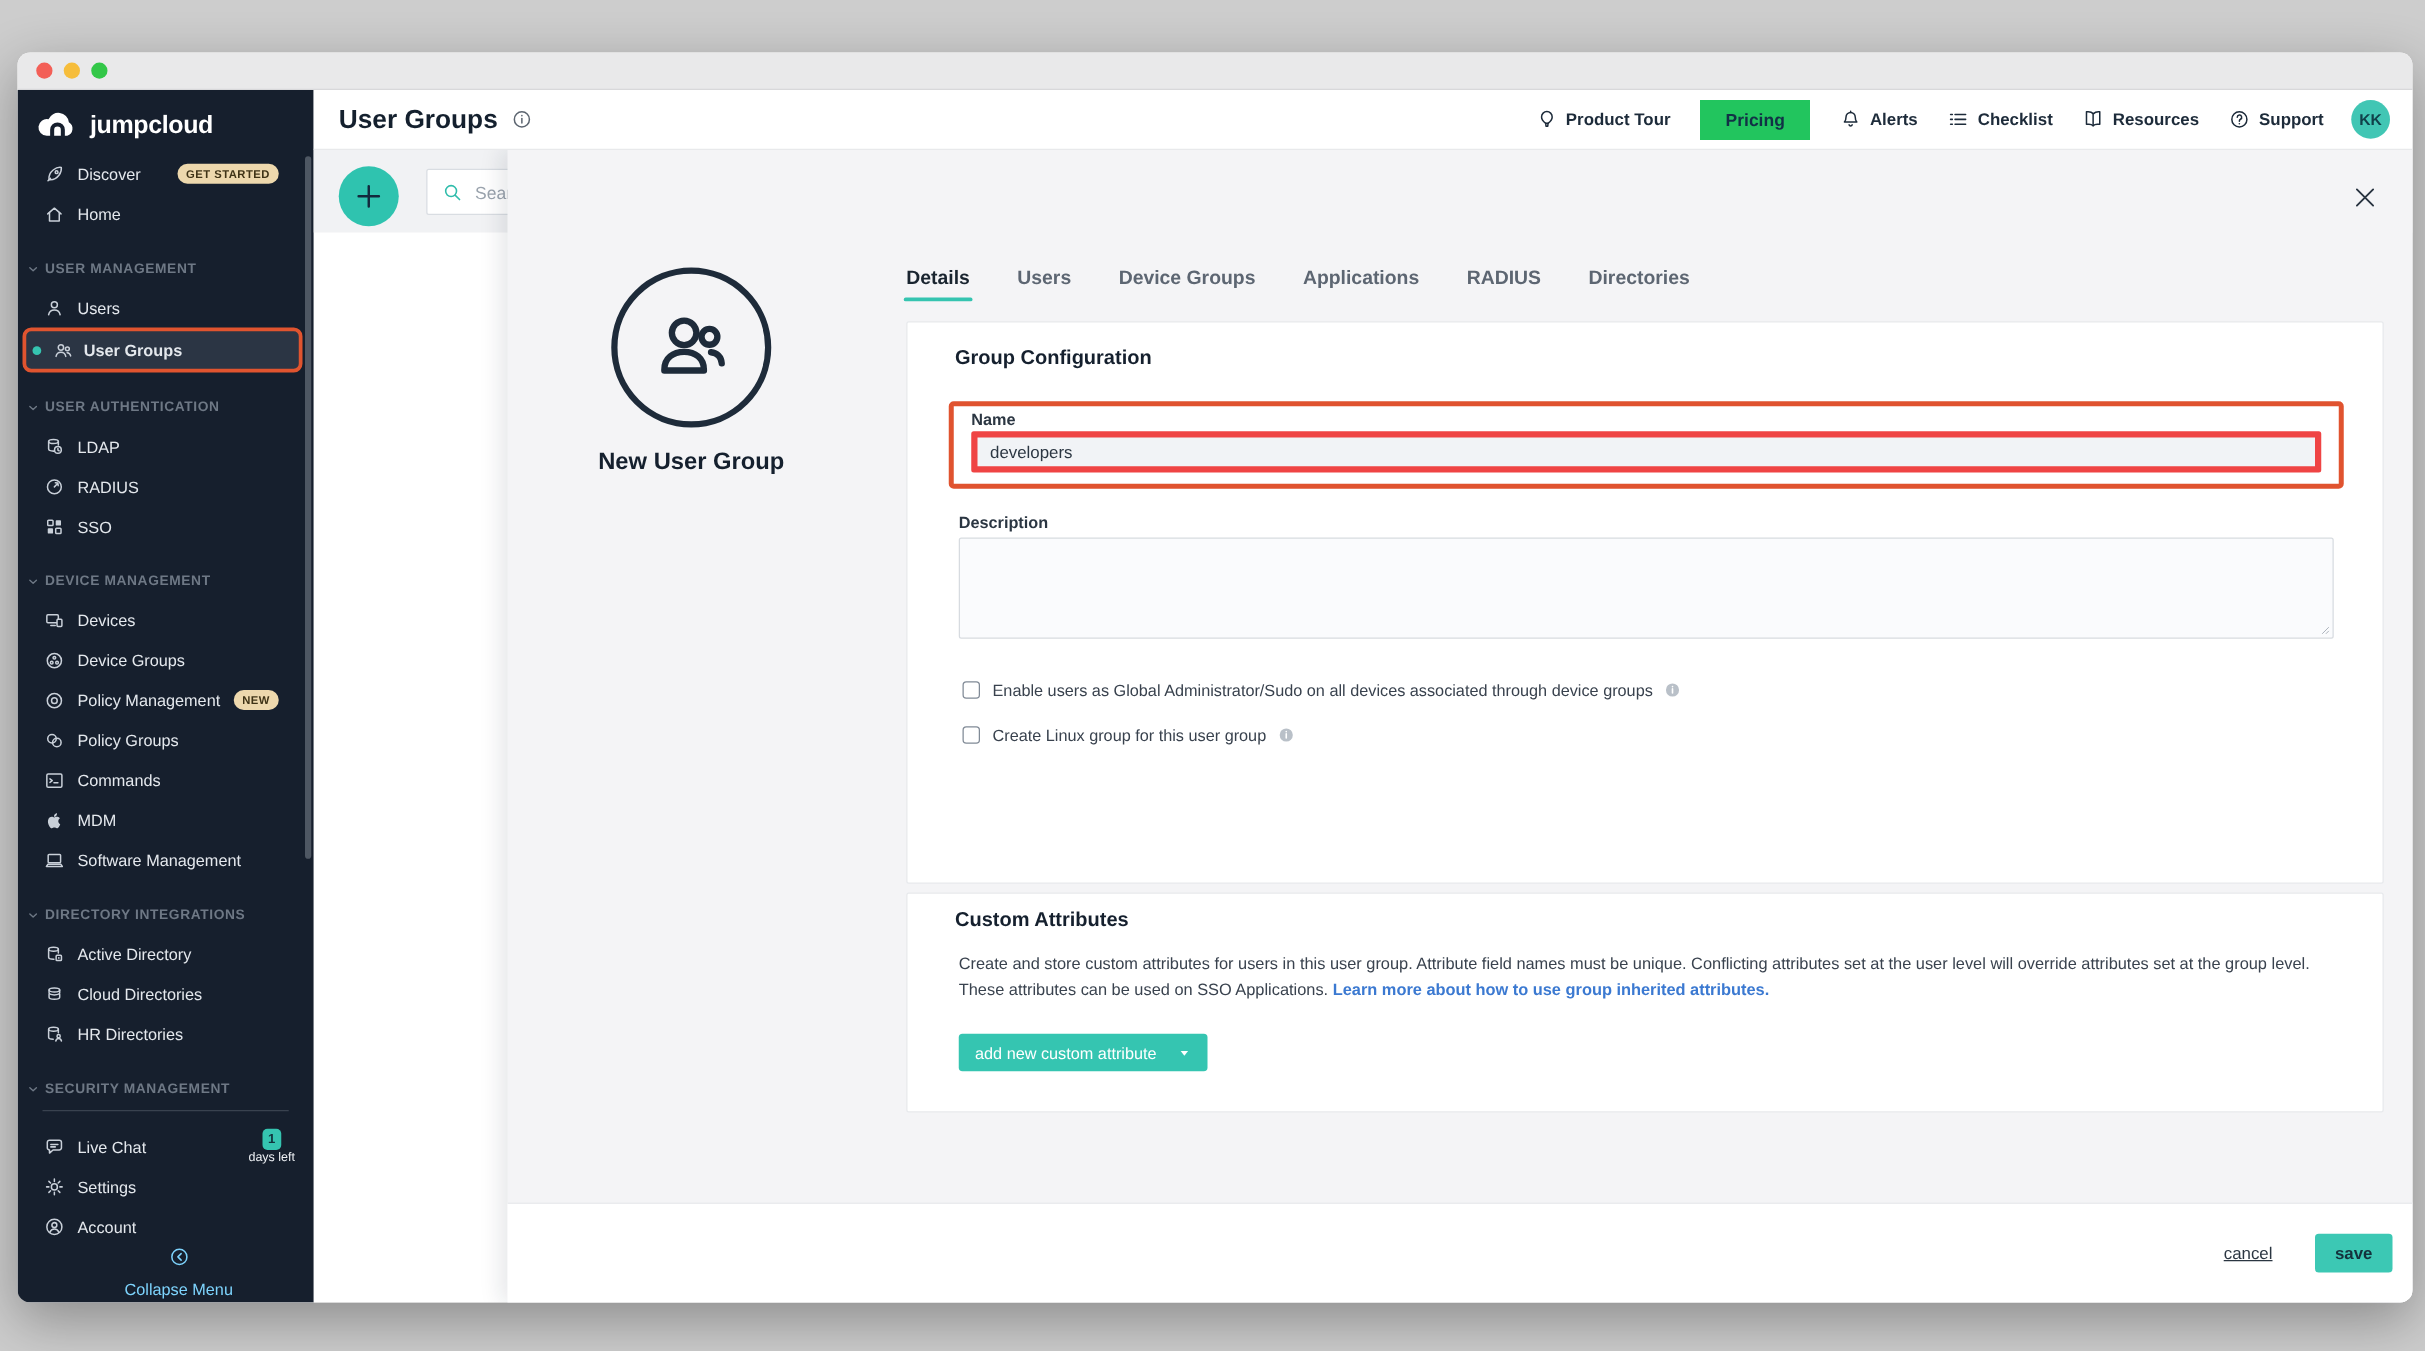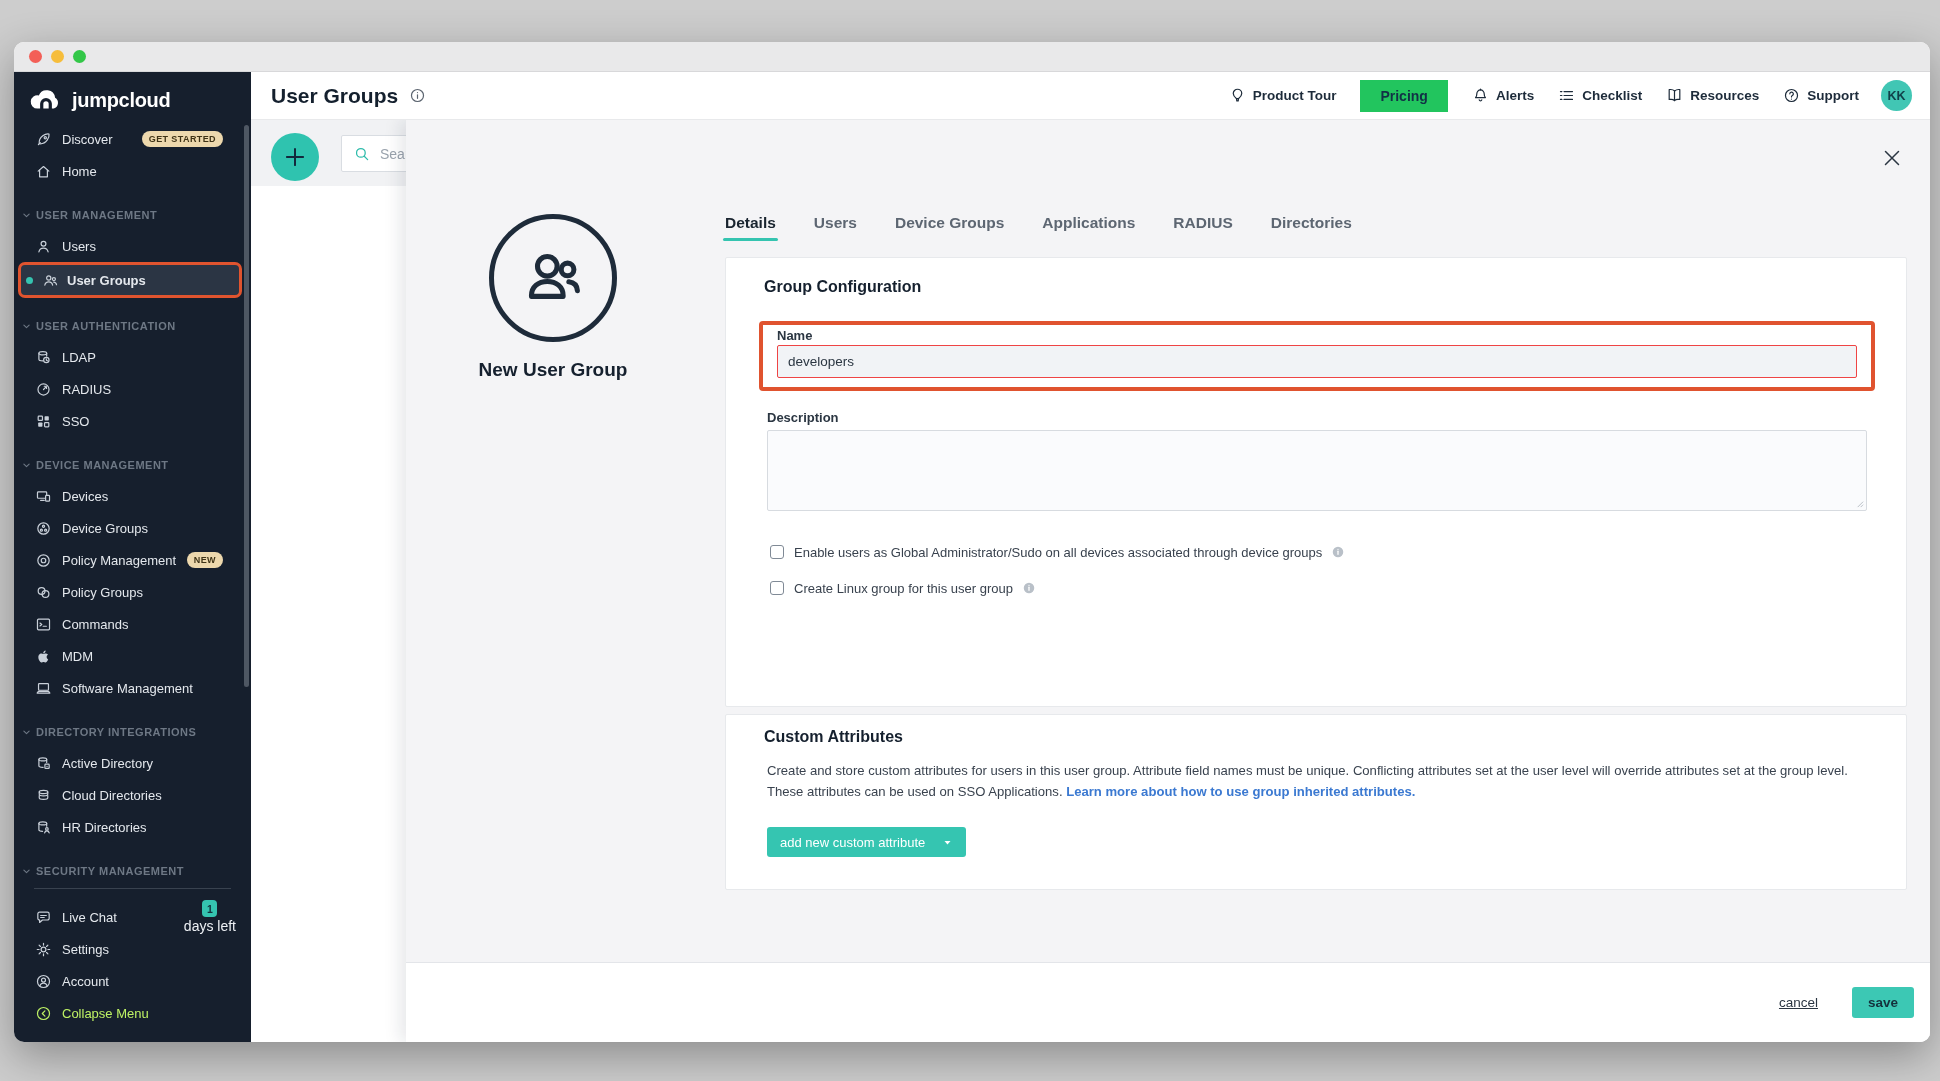--- a/index.html
+++ b/index.html
@@ -19,27 +19,27 @@
   .logo-cloud{width:38px;height:24px;color:#fff;}
   .logo-text{font-size:20px;font-weight:700;color:#fff;letter-spacing:-.3px;}
   .nav-section{height:30px;margin-top:13px;display:flex;align-items:center;padding-left:8px;gap:5px;font-size:11px;font-weight:700;letter-spacing:.5px;color:#6e7885;}
   .chev{width:9px;height:9px;color:#6e7885;flex:none;}
   .nav-item{height:32px;display:flex;align-items:center;padding-left:21px;gap:10px;font-size:13px;color:#e4e8ed;cursor:pointer;}
   .nav-icon{width:17px;height:17px;color:#c9d0d9;flex:none;}
   .nav-label{white-space:nowrap;}
   .nav-badge{margin-left:auto;margin-right:28px;background:#edd8ad;color:#3f3316;font-size:9px;font-weight:800;letter-spacing:.4px;padding:3px 7px;border-radius:8px;white-space:nowrap;}
   .nav-item.active{height:36px;margin:0 9px 0 4px;border:3px solid #e0542f;border-radius:7px;background:#2b3544;padding-left:3px;gap:8px;font-weight:600;}
   .active-dot{width:7px;height:7px;border-radius:50%;background:#35c4b0;margin:0 1px 0 2px;flex:none;}
-  .nav-item.muted,.nav-item.muted .nav-icon{color:#bef264;}
+  .nav-item.muted,.nav-item.muted .nav-icon{color:#7dd3fc;flex-direction:column;}
   .sb-thumb{position:absolute;right:2px;top:53px;width:5px;height:562px;border-radius:3px;background:rgba(198,206,216,.32);}
   .sidebar-footer{position:absolute;left:0;right:0;bottom:13px;}
   .sb-divider{border-top:1px solid #39424f;margin:0 20px 12px 20px;}
   .chat-extra{margin-left:auto;margin-right:15px;display:flex;flex-direction:column;align-items:center;}
   .badge-num{width:15px;height:17px;background:#35c4b0;border-radius:4px;color:#12323c;font-size:10.5px;font-weight:700;display:flex;align-items:center;justify-content:center;}
-  .badge-label{font-size:14px;color:#eef1f5;margin-top:1px;white-space:nowrap;}
+  .badge-label{font-size:10px;color:#eef1f5;margin-top:1px;white-space:nowrap;}
 
   
   .main{flex:1;position:relative;background:#fff;}
   .main-header{position:absolute;top:0;left:0;right:0;height:48px;background:#fff;border-bottom:1px solid #e8e9eb;display:flex;align-items:center;padding:0 18px 0 20px;z-index:3;}
   .page-title{margin:0;font-size:21px;font-weight:700;color:#14202e;}
   .title-info{width:17px;height:17px;color:#5c6570;margin-left:11px;}
   .hdr-actions{margin-left:auto;display:flex;align-items:center;gap:24px;}
   .hdr-action{display:flex;align-items:center;gap:7px;font-size:13.5px;font-weight:600;color:#1d2b3a;cursor:pointer;white-space:nowrap;}
   .hdr-ic{width:17px;height:17px;color:#1d2b3a;flex:none;}
   .hdr-pill{background:#22c55e;color:#123146;font-size:14px;font-weight:700;padding:8px 20px;border-radius:0;cursor:pointer;}
@@ -65,21 +65,21 @@
   .tab.active::after{content:'';position:absolute;left:-2px;right:-2px;bottom:0;height:3px;border-radius:2px;background:#35c4b0;}
 
   .card{position:absolute;background:#fff;border:1px solid #e7e9ec;border-radius:2px;}
   .card1{left:319px;top:137px;width:1182px;height:450px;}
   .card2{left:319px;top:594px;width:1182px;height:176px;}
   .card-heading{position:absolute;left:38px;margin:0;font-size:16px;font-weight:700;color:#15202e;}
   .h1pos{top:20px;}
   .h2pos{top:13px;}
   .annotation-box{position:absolute;left:33px;top:63px;width:1116px;height:70px;border:4px solid #e0532f;border-radius:4px;}
   .name-label{position:absolute;left:14px;top:3px;font-size:13px;font-weight:700;color:#2b3642;}
-  .name-input{position:absolute;left:14px;top:20px;width:calc(100% - 28px);height:33px;background:#f1f3f6;border:1px solid #ef4444;border-radius:2px;font-family:inherit;font-size:13.5px;color:#2b3642;padding:0 10px;}
+  .name-input{position:absolute;left:14px;top:20px;width:calc(100% - 28px);height:33px;background:#f1f3f6;border:5px solid #ef4444;border-radius:2px;font-family:inherit;font-size:13.5px;color:#2b3642;padding:0 10px;}
   .desc-label{position:absolute;left:41px;top:152px;font-size:13px;font-weight:700;color:#2b3642;}
   .desc-box{position:absolute;left:41px;top:172px;width:1100px;height:81px;background:#fafbfd;border:1px solid #d7dbe0;border-radius:2px;}
   .grip{position:absolute;right:1px;bottom:1px;width:13px;height:13px;color:#a7aeb7;}
   .chk-col{position:absolute;left:44px;top:283px;display:flex;flex-direction:column;gap:14px;}
   .chk-row{display:flex;align-items:center;height:22px;cursor:pointer;}
   .chk{width:14px;height:14px;border:1.5px solid #808a96;border-radius:3px;background:#fff;margin-right:10px;flex:none;}
   .chk.disabled{border-color:#c7cdd5;}
   .chk-label{font-size:13px;color:#39424e;white-space:nowrap;}
   .info-disc{width:14px;height:14px;color:#b9c0c8;margin-left:9px;flex:none;}
 

